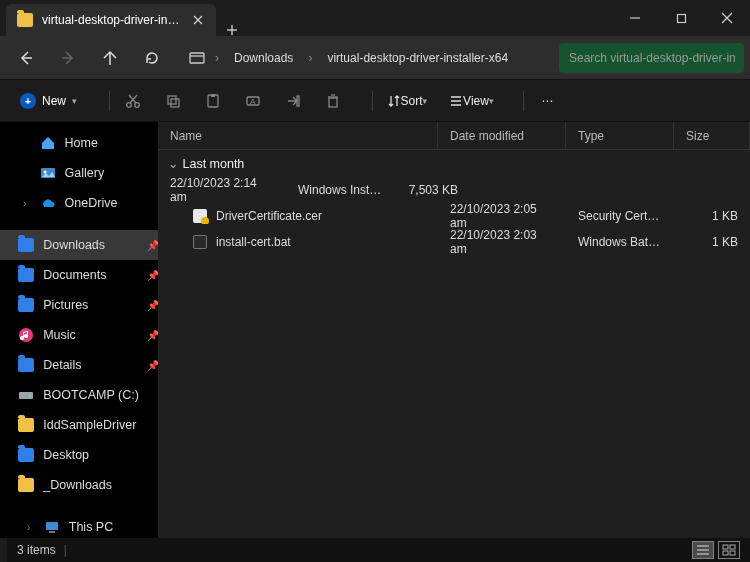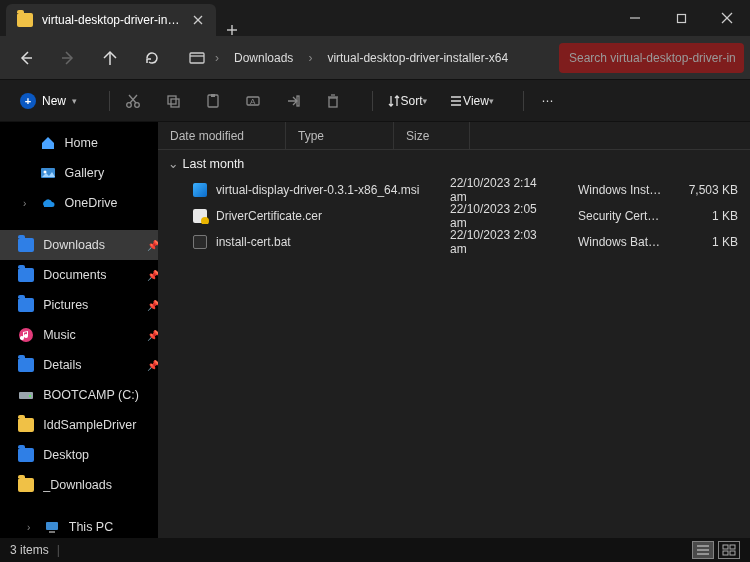--- a/index.html
+++ b/index.html
@@ -14,21 +14,21 @@
   .newtab { width:32px; display:flex; align-items:center; justify-content:center; color:#ccc; margin-top:4px;}
   .wincntrls { display:flex; }
   .wbtn { width:46px; display:flex; align-items:center; justify-content:center; color:#ccc;}
   
   .addr { height:44px; background:#2d2d2d; display:flex; align-items:center; gap:2px; padding:0 6px; border-bottom:1px solid #111;}
   .ibtn { width:40px; height:32px; display:flex; align-items:center; justify-content:center; color:#ccc; border-radius:4px;}
   .ibtn.dis { color:#666; }
   .chev { color:#888; width:18px; text-align:center;}
   .crumb { padding:4px 6px; color:#ddd; border-radius:3px;}
   .addrspace { flex:1; }
-  .search { width:185px; background:#7f1d1d; height:30px; border-radius:4px; display:flex; align-items:center; padding:0 10px; color:#9a9a9a; overflow:hidden; white-space:nowrap;}
+  .search { width:185px; background:#14532d; height:30px; border-radius:4px; display:flex; align-items:center; padding:0 10px; color:#9a9a9a; overflow:hidden; white-space:nowrap;}
   
   .tool { height:42px; background:#1c1c1c; display:flex; align-items:center; padding:0 10px; gap:6px; border-bottom:1px solid #111;}
   .newbtn { display:flex; align-items:center; gap:6px; padding:4px 10px; color:#fff; border-radius:4px;}
   .newbtn .plus { width:16px; height:16px; border-radius:50%; background:#0a58c2; color:#fff; display:flex; align-items:center; justify-content:center; font-size:11px; font-weight:bold;}
   .tbico { width:34px; height:30px; display:flex; align-items:center; justify-content:center; color:#777;}
   .sp10 { width:10px; }
   .tdivider { width:1px; height:20px; background:#3d3d3d;}
   .tlabel { display:flex; align-items:center; padding:4px 8px; color:#eee;}
   .tspacer { flex:1; }
   .details { display:flex; align-items:center; gap:8px; color:#eee; padding:4px 8px;}
@@ -60,21 +60,21 @@
   .r-name .fn { white-space:nowrap; overflow:hidden; text-overflow:ellipsis;}
   .r-date { width:128px; padding:0 12px;}
   .r-type { width:108px; padding:0 12px; white-space:nowrap; overflow:hidden; text-overflow:ellipsis;}
   .r-size { width:76px; padding:0 12px; text-align:right;}
   .fileico { width:16px; height:16px; display:flex; align-items:center; justify-content:center;}
   .msi { width:14px;height:14px;background:linear-gradient(135deg,#3cb0ff,#0b6bc9);border-radius:2px;}
   .cer { width:14px;height:14px;background:#e8e8e8;border-radius:2px;position:relative;}
   .cer:after{content:"";position:absolute;right:-2px;bottom:-2px;width:8px;height:8px;background:#e8b400;border-radius:50%;}
   .bat { width:14px;height:14px;background:#2a2a2a;border:1px solid #777;border-radius:2px;}
   
-  .status { height:24px; background:#111; color:#ccc; display:flex; align-items:center; padding:0 10px; font-size:12px;}
+  .status { height:24px; background:#111; color:#ccc; display:flex; align-items:center; padding:0 10px; font-size:12px;margin-left:7px;}
   .status .fill{flex:1;}
   .vmode { width:22px; height:18px; border:1px solid #838383; margin-left:4px; display:flex; align-items:center; justify-content:center;}
   .vmode.active{background:#4a4a4a;}
   svg { display:block; }
 </style>
 </head>
 <body>
 
 <div class="wnd">
 
@@ -358,36 +358,31 @@
                 <rect x="5" y="11" width="6" height="2" fill="#777"></rect>
               </svg>
             </span>
             <span class="lbl">This PC</span>
             <span class="pin"></span>
           </div>
         </div>
     </div>
     <div class="content">
       <div class="cols">
+        <div class="c-name">Name</div>
         <div class="c-date">Date modified</div>
         <div class="c-type">Type</div>
         <div class="c-size">Size</div>
       </div>
       <div class="group">
         <span class="tw">⌄</span>
         <span>Last month</span>
       </div>
       <div id="filelist">
           <div class="row">
-            <div class="r-name">
-              <span class="fileico">
-                <span class="msi"></span>
-              </span>
-              <span class="fn">virtual-display-driver-0.3.1-x86_64.msi</span>
-            </div>
             <div class="r-date">22/10/2023 2:14 am</div>
             <div class="r-type">Windows Installer ...</div>
             <div class="r-size">7,503 KB</div>
           </div>
           <div class="row">
             <div class="r-name">
               <span class="fileico">
                 <span class="cer"></span>
               </span>
               <span class="fn">DriverCertificate.cer</span>

